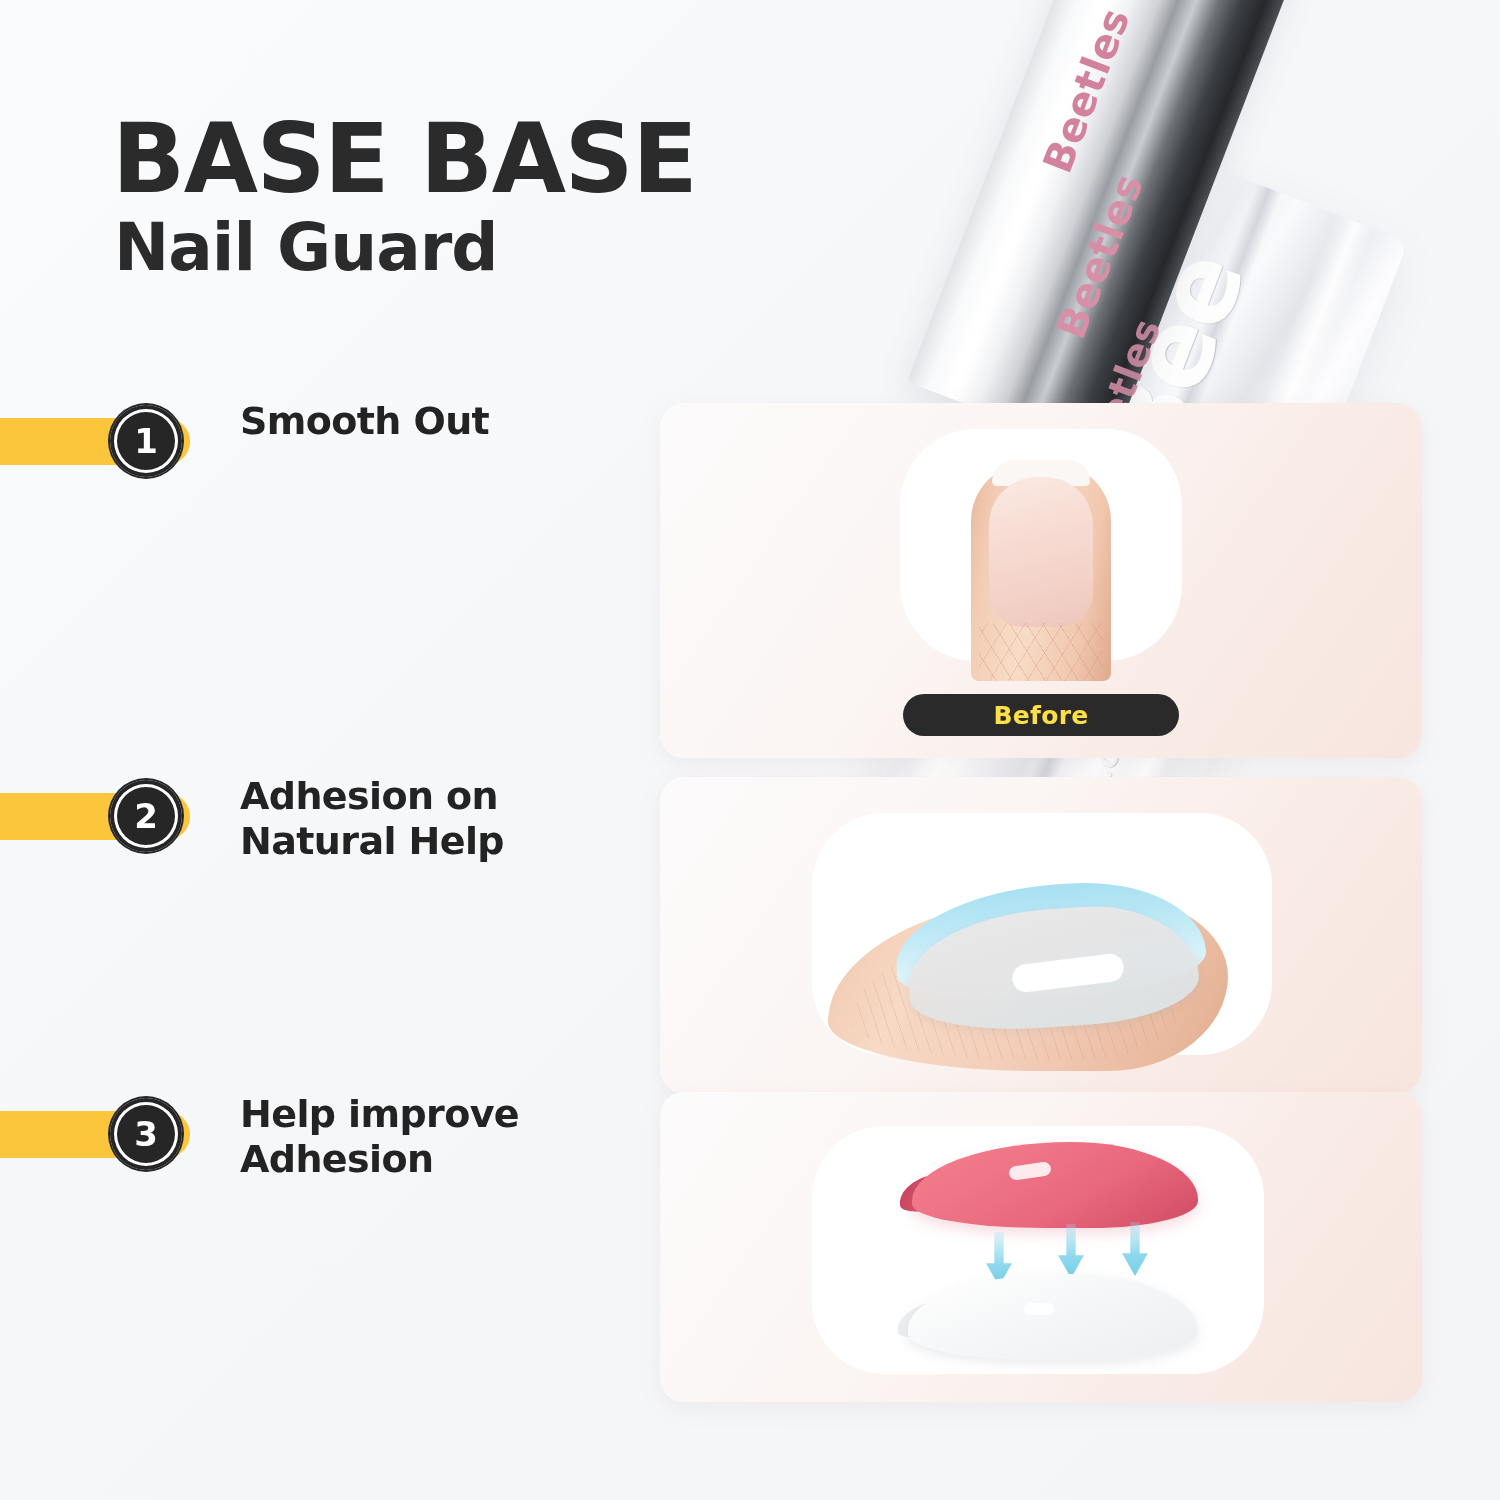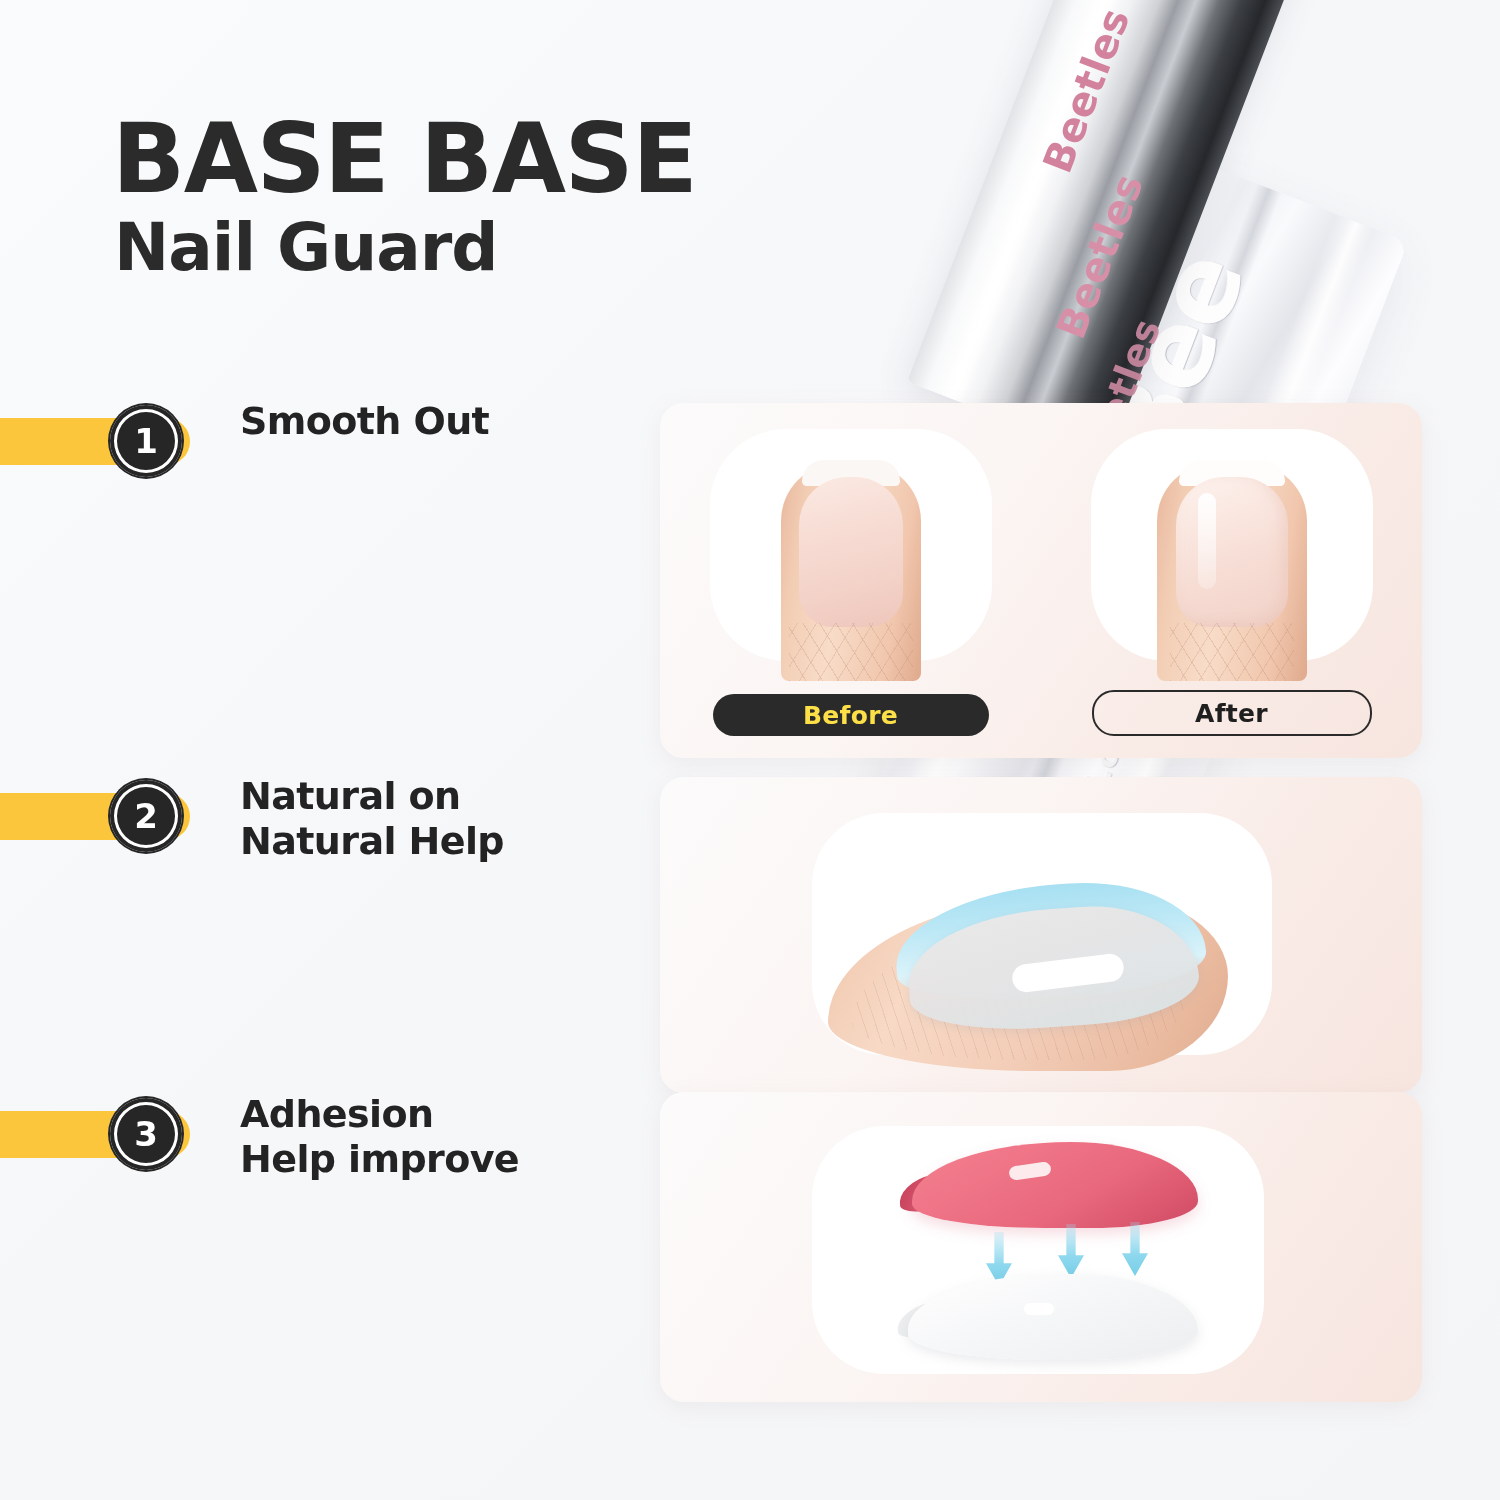--- a/index.html
+++ b/index.html
@@ -464,33 +464,33 @@
         <div>Smooth Out</div>
       </div>
     </div>
 
     <div class="feature f2">
       <div class="bar"></div>
       <div class="badge">
         <span>2</span>
       </div>
       <div class="feature-text">
-        <div>Natural on</div>
+        <div>Adhesion on</div>
         <div>Natural Help</div>
       </div>
     </div>
 
     <div class="feature f3">
       <div class="bar"></div>
       <div class="badge">
         <span>3</span>
       </div>
       <div class="feature-text">
+        <div>Help improve</div>
         <div>Adhesion</div>
-        <div>Help improve</div>
       </div>
     </div>
 
   </div>
 
   <div class="panels">
 
     <div class="panel p1">
       <div class="ba-wrap">
 
@@ -498,32 +498,20 @@
           <div class="nail-card">
             <div class="finger">
               <div class="nail-tip"></div>
               <div class="nail"></div>
               <div class="knuckle-lines"></div>
             </div>
           </div>
           <div class="ba-label before">Before</div>
         </div>
 
-        <div class="ba-col">
-          <div class="nail-card">
-            <div class="finger after">
-              <div class="nail-tip after"></div>
-              <div class="nail after">
-                <div class="nail-shine"></div>
-              </div>
-              <div class="knuckle-lines"></div>
-            </div>
-          </div>
-          <div class="ba-label after">After</div>
-        </div>
 
       </div>
     </div>
 
     <div class="panel p2">
       <div class="p2-card"></div>
       <div class="p2-finger"></div>
       <div class="p2-coat-blue"></div>
       <div class="p2-coat-clear"></div>
       <div class="p2-gloss"></div>

